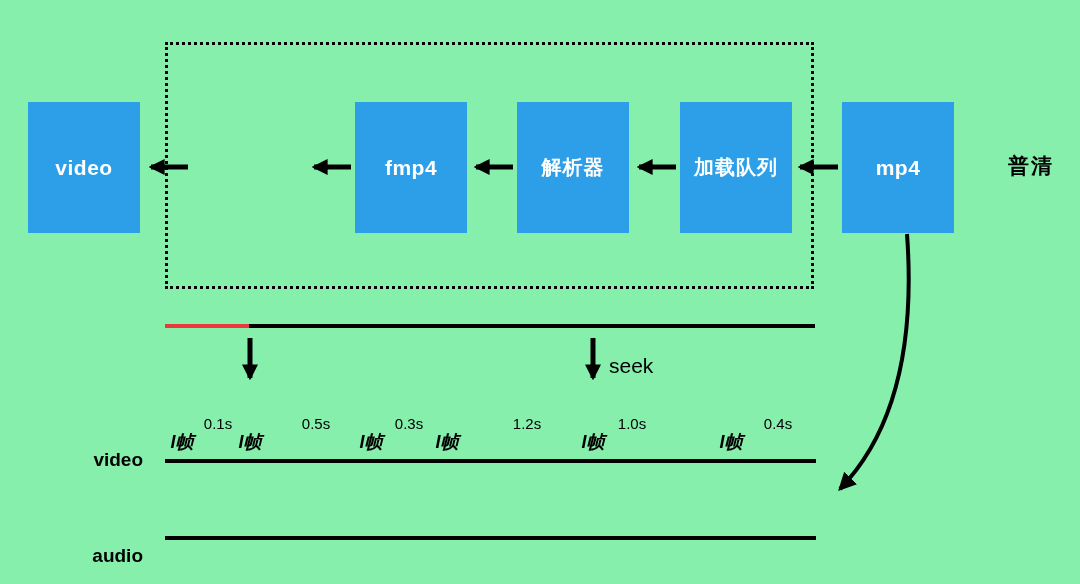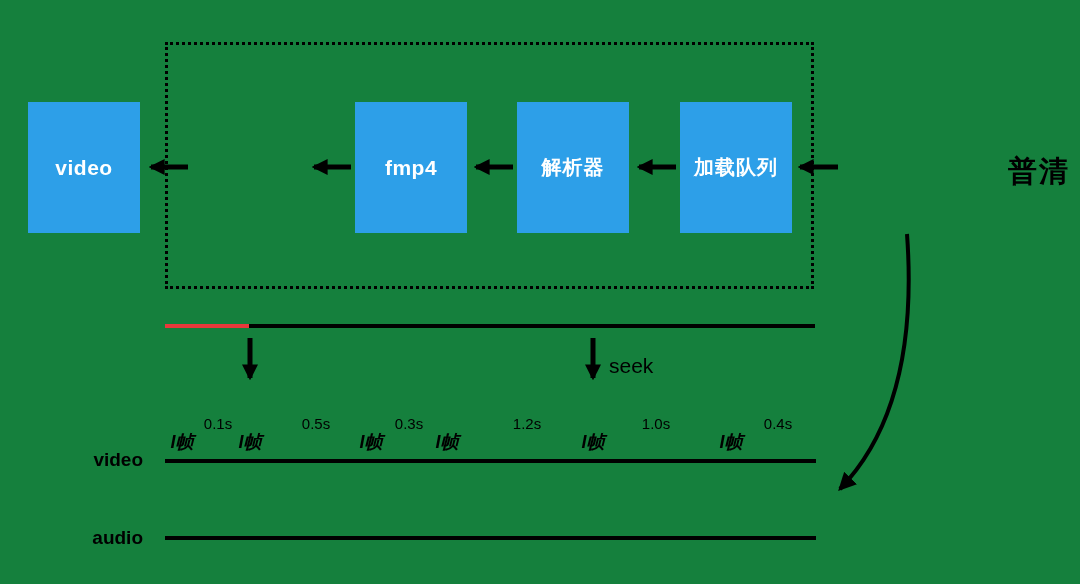--- a/index.html
+++ b/index.html
@@ -5,21 +5,21 @@
   html, body {
     margin: 0;
     padding: 0;
     background: #ffffff;
     font-family: "Liberation Sans", "DejaVu Sans", sans-serif;
   }
   .canvas {
     position: relative;
     width: 1080px;
     height: 584px;
-    background: #15803d;
+    background: #86efac;
     overflow: hidden;
   }
   svg.overlay {
     position: absolute;
     left: 0; top: 0;
     width: 1080px; height: 584px;
     pointer-events: none;
   }
   .dotted-box {
     position: absolute;
@@ -38,21 +38,21 @@
     font-size: 21px;
     display: flex;
     align-items: center;
     justify-content: center;
     letter-spacing: 0.5px;
   }
   .pbox.cjk { font-size: 20px; letter-spacing: 1px; }
   .quality-label {
     position: absolute;
     left: 1008px; top: 152px;
-    font-size: 29px;
+    font-size: 21px;
     font-weight: bold;
     color: #000000;
     letter-spacing: 2px;
     white-space: nowrap;
   }
   .seek-label {
     position: absolute;
     left: 609px; top: 354px;
     font-size: 21px;
     color: #000000;
@@ -78,21 +78,21 @@
   .track-label {
     position: absolute;
     left: 58px;
     width: 85px;
     text-align: right;
     font-size: 19px;
     font-weight: bold;
     color: #000000;
   }
   .track-label.video { top: 449px; }
-  .track-label.audio { top: 527px; }
+  .track-label.audio { top: 545px; }
 </style>
 </head>
 <body>
 
 <div class="canvas">
 
   <svg class="overlay" viewBox="0 0 1080 584" xmlns="http://www.w3.org/2000/svg">
     <defs>
       <marker id="mh" viewBox="0 0 10 10" refX="8.5" refY="5" markerWidth="3.2" markerHeight="3.2" orient="auto">
         <path d="M0,0 L10,5 L0,10 Z" fill="#000000"></path>
@@ -119,34 +119,35 @@
 
     <path d="M 907 234 C 914 330, 902 425, 840 489" fill="none" stroke="#000" stroke-width="4" marker-end="url(#mc)"></path>
   </svg>
 
   <div class="dotted-box"></div>
 
   <div class="pbox" style="left:28px">video</div>
   <div class="pbox" style="left:355px">fmp4</div>
   <div class="pbox cjk" style="left:680px">加载队列</div>
   <div class="pbox cjk" style="left:517px">解析器</div>
+  <div class="pbox" style="left:842px">mp4</div>
 
   <div class="quality-label">普清</div>
 
   <div class="seek-label">seek</div>
 
   <div class="marker iframe" style="left:182px">I帧</div>
   <div class="marker duration" style="left:218px">0.1s</div>
   <div class="marker iframe" style="left:250px">I帧</div>
   <div class="marker duration" style="left:316px">0.5s</div>
   <div class="marker iframe" style="left:371px">I帧</div>
   <div class="marker duration" style="left:409px">0.3s</div>
   <div class="marker iframe" style="left:447px">I帧</div>
   <div class="marker duration" style="left:527px">1.2s</div>
   <div class="marker iframe" style="left:593px">I帧</div>
-  <div class="marker duration" style="left:656px">1.0s</div>
+  <div class="marker duration" style="left:632px">1.0s</div>
   <div class="marker iframe" style="left:731px">I帧</div>
   <div class="marker duration" style="left:778px">0.4s</div>
 
   <div class="track-label video">video</div>
   <div class="track-label audio">audio</div>
 
 </div>
 
 </body></html>

